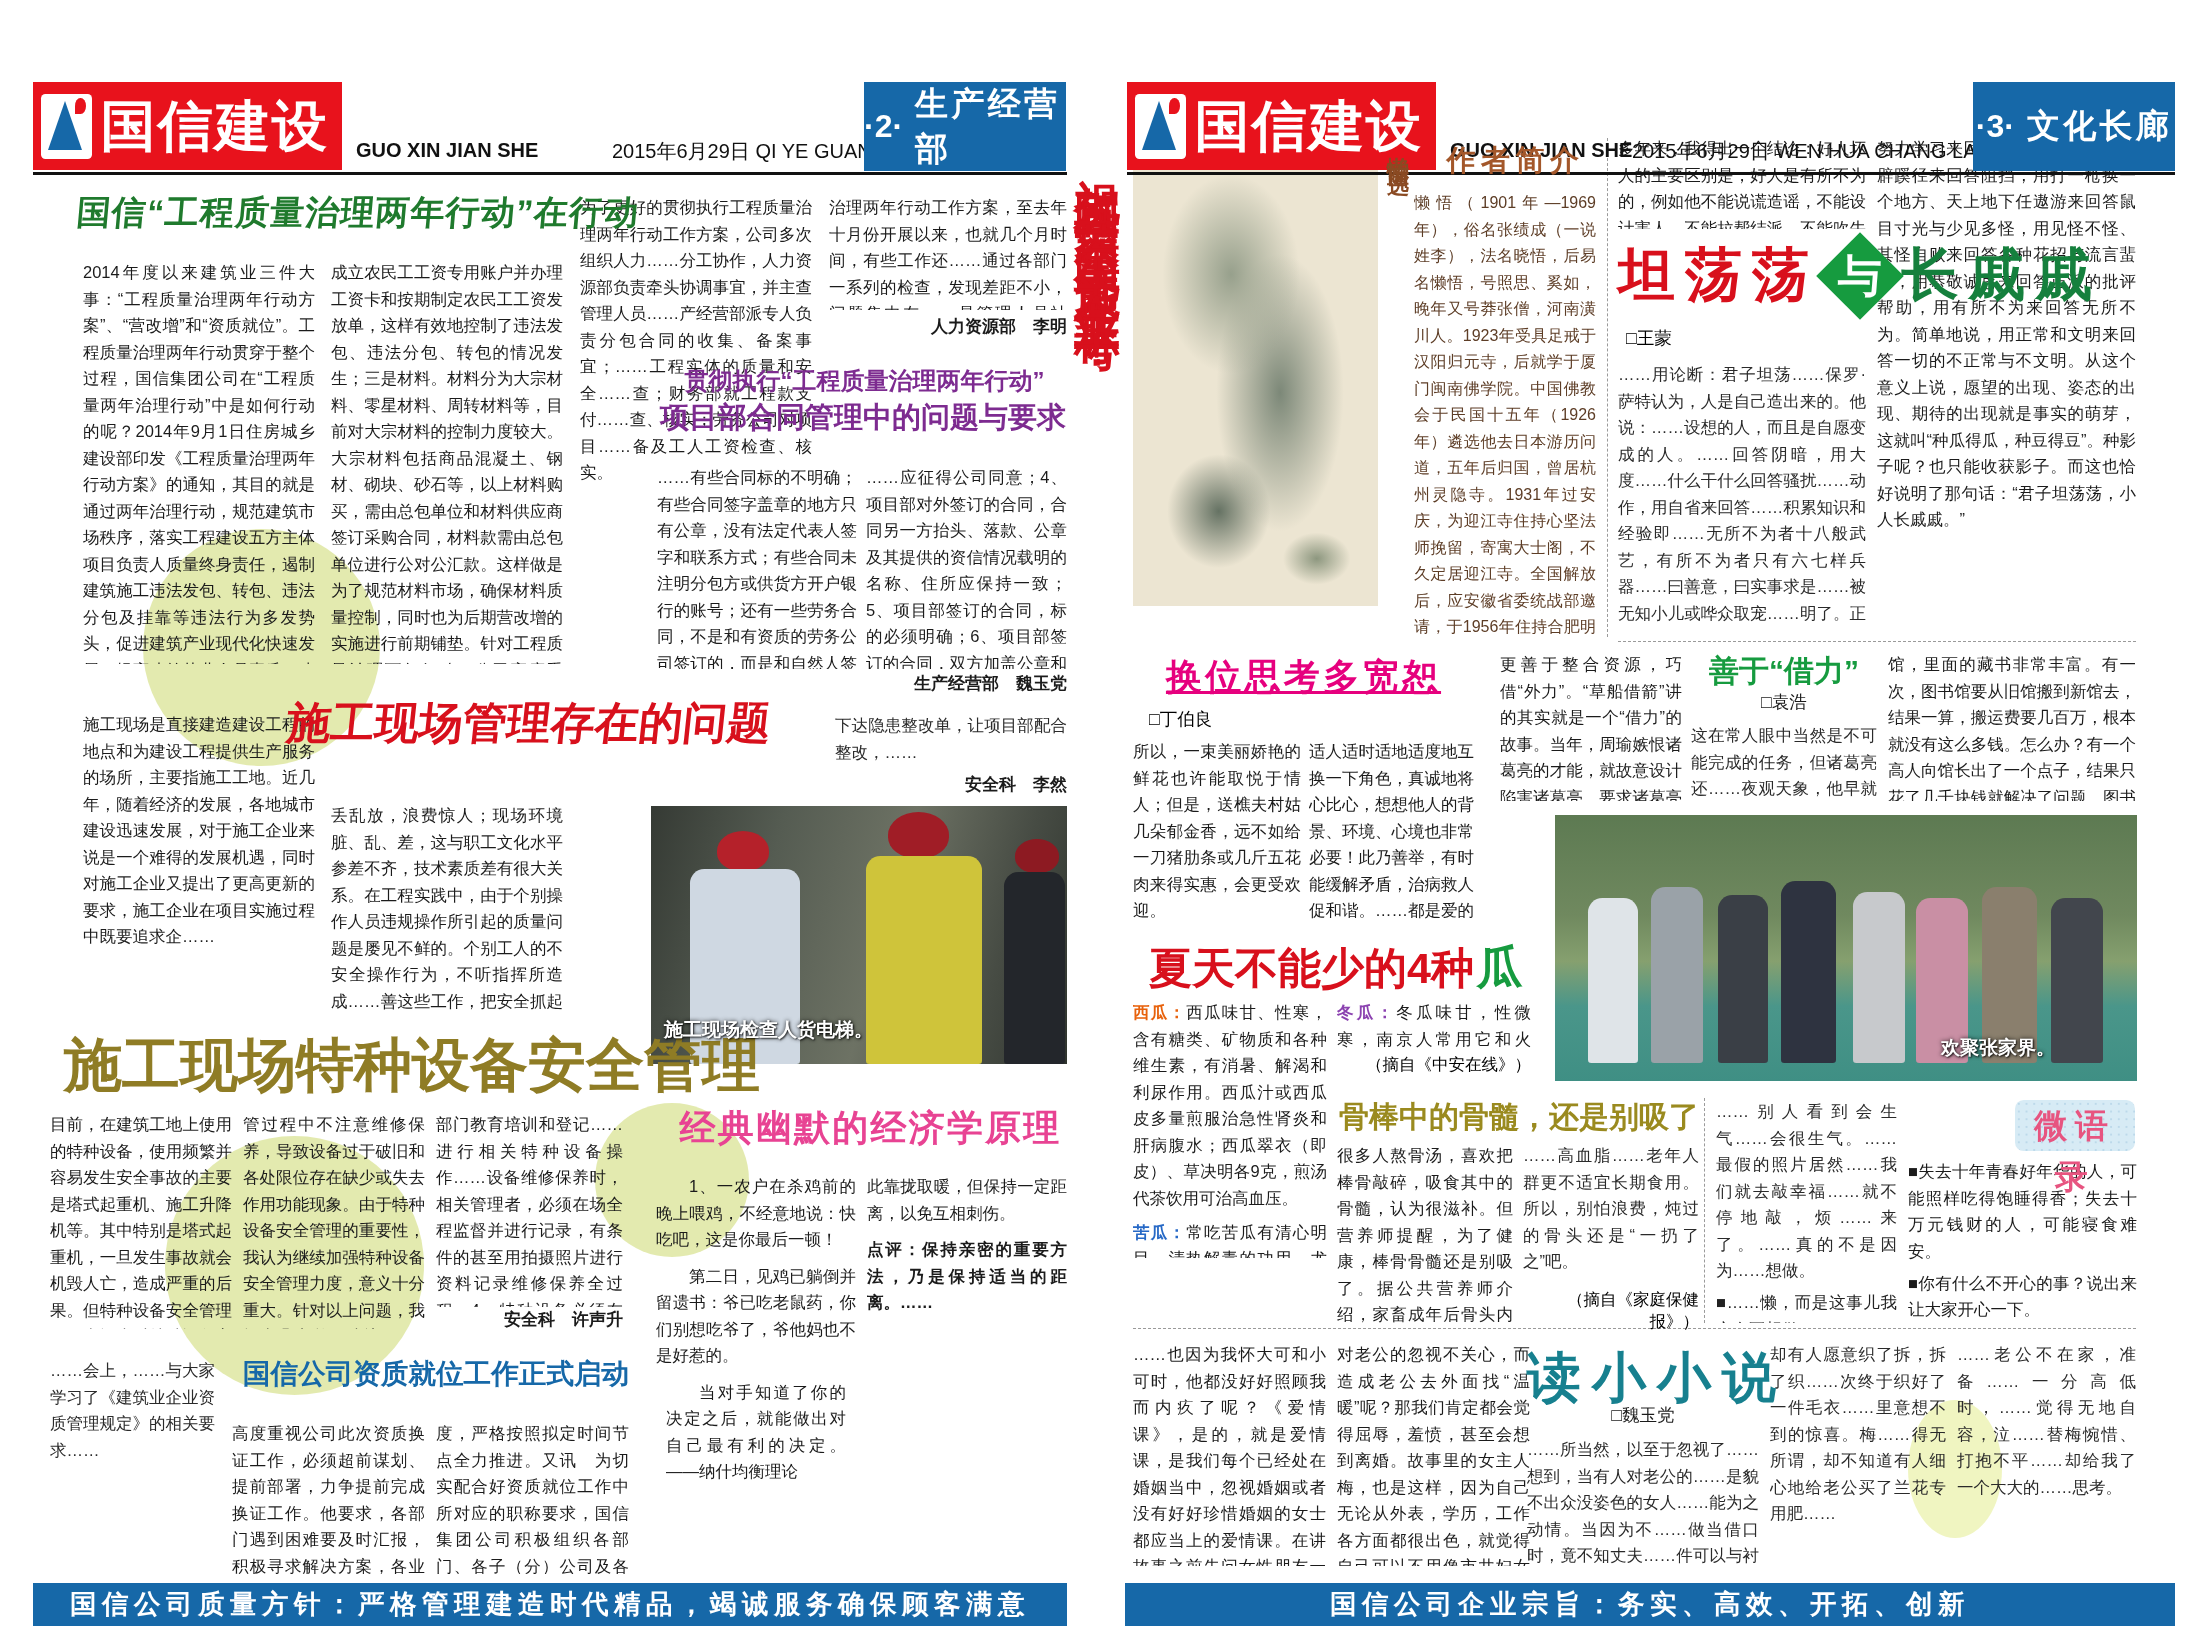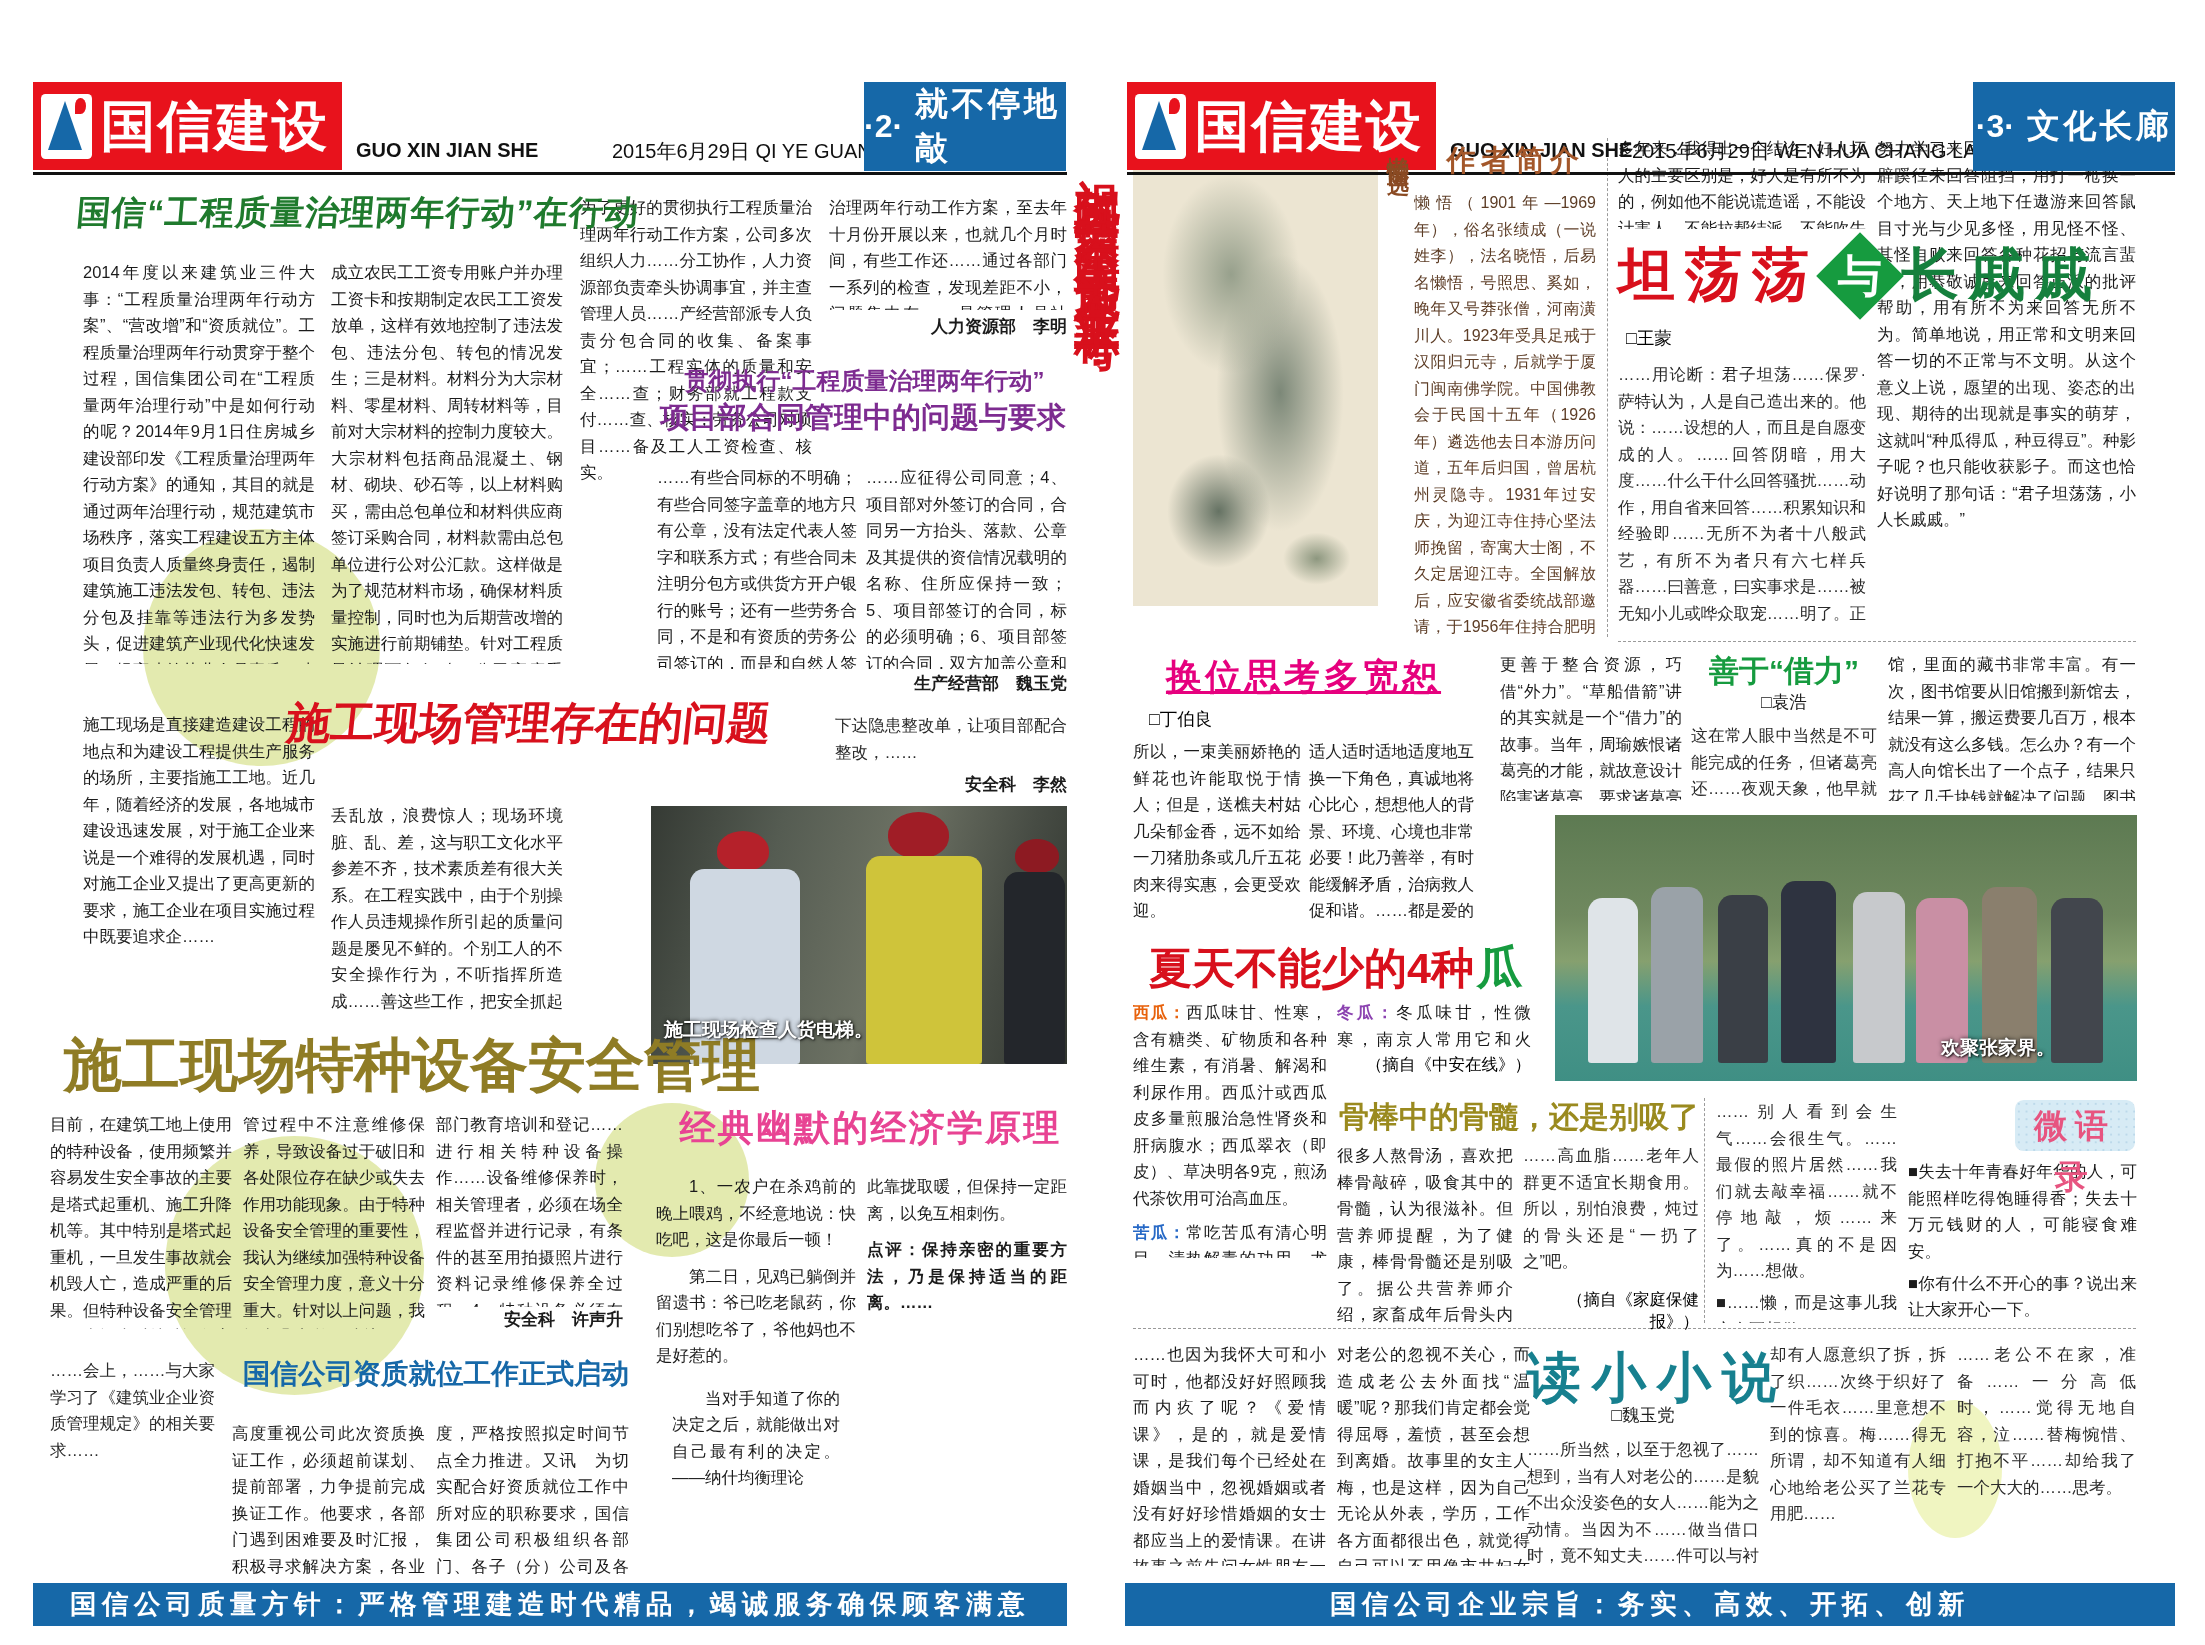--- a/index.html
+++ b/index.html
@@ -52,21 +52,21 @@
     <div class="emblem">
         <div class="sail"></div>
         <div class="flame"></div>
       </div>
     <div class="logo-text">国信建设</div>
   </div>
   <div class="pinyin" style="left:356px;top:139px;">GUO XIN JIAN SHE</div>
   <div class="dateline" style="left:612px;top:138px;">2015年6月29日 QI YE GUAN LI</div>
   <div class="pagetag" style="left:864px;top:82px;width:202px;">
     <span class="no">·2·</span>
-    <span class="sec">就不停地敲</span>
+    <span class="sec">生产经营部</span>
   </div>
   <div class="rule" style="left:33px;top:172px;width:1034px;"></div>
 
   <div class="circle" style="left:143px;top:529px;width:237px;height:237px;"></div>
   <div class="circle" style="left:165px;top:1136px;width:259px;height:259px;"></div>
   <div class="circle" style="left:595px;top:1103px;width:154px;height:154px;"></div>
 
   <div class="hl" style="left:66px;top:190px;width:584px;font-size:34px;color:#1f7a2d;transform:skewX(-5deg);letter-spacing:1.1px;">国信“工程质量治理两年行动”在行动</div>
   <div class="col" style="left:83px;top:259px;width:232px;height:405px;">2014年度以来建筑业三件大事：“工程质量治理两年行动方案”、“营改增”和“资质就位”。工程质量治理两年行动贯穿于整个过程，国信集团公司在“工程质量两年治理行动”中是如何行动的呢？2014年9月1日住房城乡建设部印发《工程质量治理两年行动方案》的通知，其目的就是通过两年治理行动，规范建筑市场秩序，落实工程建设五方主体项目负责人质量终身责任，遏制建筑施工违法发包、转包、违法分包及挂靠等违法行为多发势头，促进建筑产业现代化快速发展，提高建筑从业人员素质，建立健全建筑市场诚信体系，使全国工程质量总体水平得到明显提升。“两年行动”检查内容主要分为三大部分：一是项目管理人员，要求……</div>
   <div class="col" style="left:331px;top:259px;width:232px;height:405px;">成立农民工工资专用账户并办理工资卡和按期制定农民工工资发放单，这样有效地控制了违法发包、违法分包、转包的情况发生；三是材料。材料分为大宗材料、零星材料、周转材料等，目前对大宗材料的控制力度较大。大宗材料包括商品混凝土、钢材、砌块、砂石等，以上材料购买，需由总包单位和材料供应商签订采购合同，材料款需由总包单位进行公对公汇款。这样做是为了规范材料市场，确保材料质量控制，同时也为后期营改增的实施进行前期铺垫。针对工程质量治理两年行动，公司高度重视，采取了积极的应对措施，成立了行动领导小组，组长：周先玉，副组长：邓红兵、李炳胜、何学松、王光俊；成员：温童仙、杨长城、周俊、孙桂梅、李明。领导小组下设办公室……</div>
@@ -105,21 +105,21 @@
 
   <div class="hl" style="left:232px;top:1355px;width:408px;font-size:27.6px;color:#1668a8;">国信公司资质就位工作正式启动</div>
   <div class="col frag" style="left:50px;top:1357px;width:165px;height:210px;">……会上，……与大家学习了《建筑业企业资质管理规定》的相关要求……</div>
   <div class="col" style="left:232px;top:1420px;width:193px;height:154px;">高度重视公司此次资质换证工作，必须超前谋划、提前部署，力争提前完成换证工作。他要求，各部门遇到困难要及时汇报，积极寻求解决方案，各业务人员要严格按照工作分工，对照核查，将每一项具体工作做细做实。</div>
   <div class="col" style="left:436px;top:1420px;width:193px;height:154px;">度，严格按照拟定时间节点全力推进。又讯　为切实配合好资质就位工作中所对应的职称要求，国信集团公司积极组织各部门、各子（分）公司及各项目部人员参加2015年度非……</div>
 
   <div class="hl" style="left:675px;top:1104px;width:391px;font-size:36px;color:#e84393;letter-spacing:2.2px;">经典幽默的经济学原理</div>
   <div class="col" style="left:656px;top:1173px;width:200px;height:394px;">
     <p style="margin:0 0 10px 0;text-indent:33px;">1、一农户在杀鸡前的晚上喂鸡，不经意地说：快吃吧，这是你最后一顿！</p>
     <p style="margin:0 0 10px 0;text-indent:33px;">第二日，见鸡已躺倒并留遗书：爷已吃老鼠药，你们别想吃爷了，爷他妈也不是好惹的。</p>
-    <p style="margin:16px;text-indent:33px;">当对手知道了你的决定之后，就能做出对自己最有利的决定。——纳什均衡理论</p>
+    <p style="margin:10px;text-indent:33px;">当对手知道了你的决定之后，就能做出对自己最有利的决定。——纳什均衡理论</p>
   </div>
   <div class="col" style="left:867px;top:1173px;width:200px;height:394px;">
     <p style="margin:0 0 10px 0;">此靠拢取暖，但保持一定距离，以免互相刺伤。</p>
     <p style="margin:0;font-weight:bold;">点评：保持亲密的重要方法，乃是保持适当的距离。……</p>
   </div>
 
   <div class="banner" style="left:33px;top:1583px;width:1034px;">国信公司质量方针：严格管理建造时代精品，竭诚服务确保顾客满意</div>
 
   <div class="vbanner" style="left:1070px;top:142px;height:1334px;">祝贺国信荣获『全国优秀施工企业』称号！</div>
 

